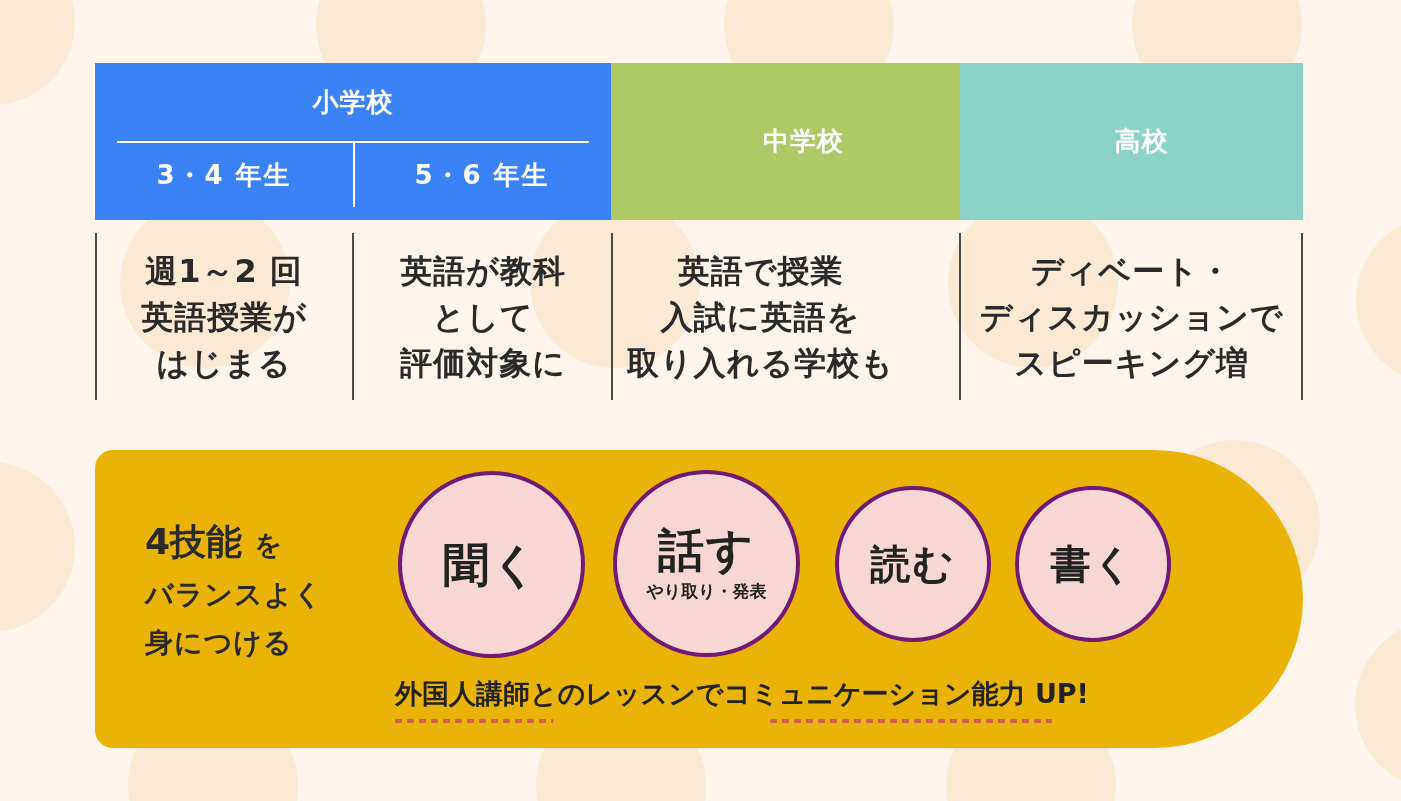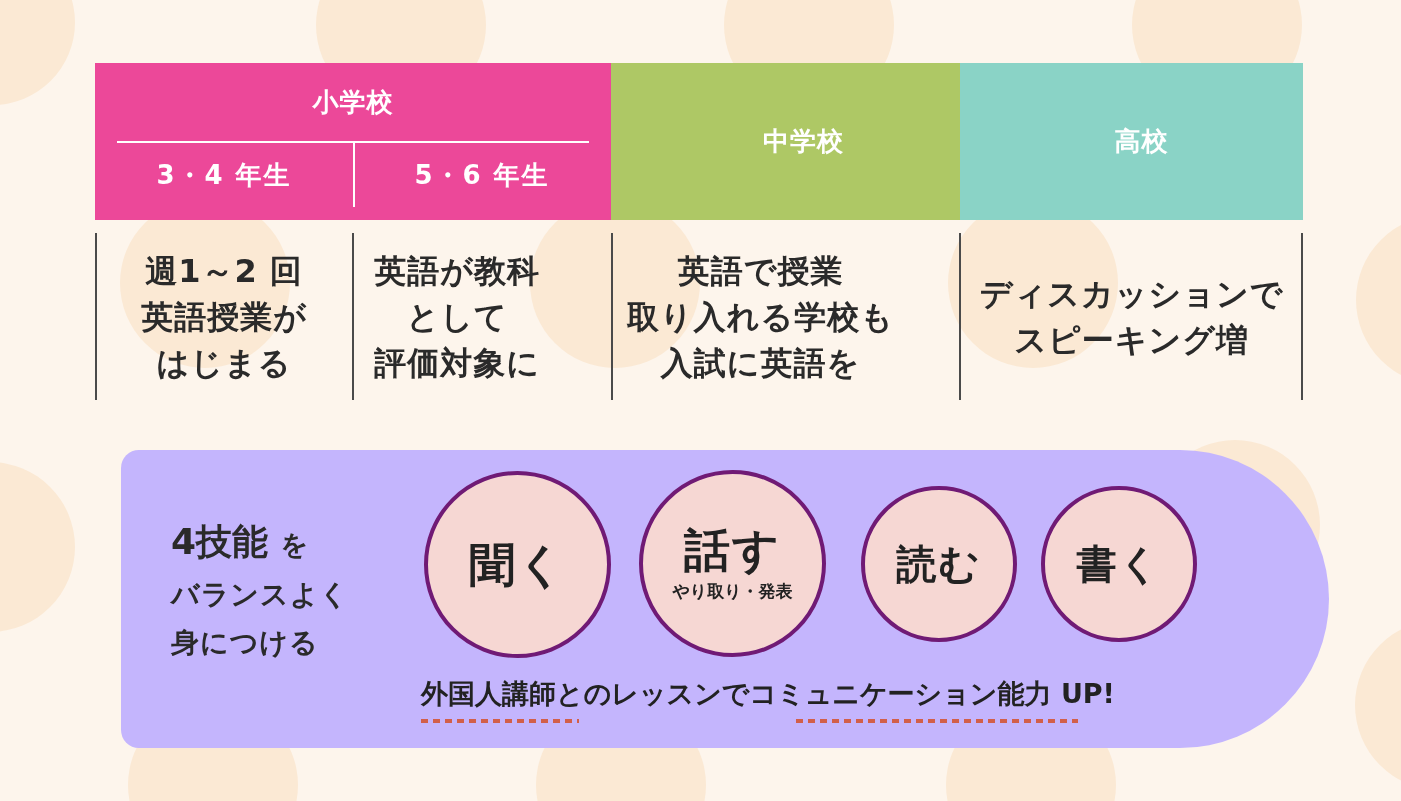--- a/index.html
+++ b/index.html
@@ -17,21 +17,21 @@
   }
   .timeline {
     position: absolute;
     left: 95px; top: 63px;
     width: 1208px;
   }
   .head-row {
     display: flex;
     height: 157px;
   }
-  .col-elem { width: 516px; background: #ec4899; color: #fff; position: relative; padding-left: 16px; }
+  .col-elem { width: 516px; background: #3b82f6; color: #fff; position: relative; padding-left: 16px; }
   .col-jh { width: 349px; background: #aec865; color: #fff; display: flex; align-items: center; justify-content: center; padding-left: 36px; }
   .col-hs { width: 343px; background: #8ad3c6; color: #fff; display: flex; align-items: center; justify-content: center; padding-left: 20px; }
   .h-title { font-weight: bold; font-size: 26px; letter-spacing: 1px; }
   .elem-title {
     position: absolute; top: 22px; left: 0; width: 100%;
     text-align: center;
   }
   .elem-divider {
     position: absolute; left: 22px; right: 22px; top: 78px;
     height: 2px; background: #fff;
@@ -59,23 +59,22 @@
     font-weight: bold; font-size: 32px; line-height: 46px;
     color: #2a2a2a; letter-spacing: 1px;
   }
   .vline {
     position: absolute; top: 0; width: 2px; height: 167px; background: #4a4a4a;
   }
   .skills-box {
     position: absolute;
     left: 95px; top: 450px;
     width: 1208px; height: 298px;
-    background: #c4b5fd;
+    background: #eab308;
     border-radius: 18px 150px 150px 18px;
-    margin-left: 26px;
   }
   .skills-heading {
     position: absolute; left: 50px; top: 66px;
     width: 200px;
     font-weight: bold; color: #2a2a2a;
   }
   .sh-line1 { font-size: 36px; line-height: 52px; }
   .sh-line1 .small { font-size: 27px; }
   .sh-line { font-size: 28px; line-height: 48px; letter-spacing: 1px; }
   .skill-circle {
@@ -137,38 +136,39 @@
   <div class="desc-row">
     <div class="vline" style="left:0;"></div>
     <div class="desc" style="left:0;width:258px;">
       <div>
         <div>週1～2 回</div>
         <div>英語授業が</div>
         <div>はじまる</div>
       </div>
     </div>
     <div class="vline" style="left:257px;"></div>
-    <div class="desc" style="left:248px;width:228px;">
+    <div class="desc" style="left:274px;width:228px;">
       <div>
         <div>英語が教科</div>
         <div>として</div>
         <div>評価対象に</div>
       </div>
     </div>
     <div class="vline" style="left:516px;"></div>
     <div class="desc" style="left:516px;width:299px;">
       <div>
         <div>英語で授業</div>
+        <div>入試に英語を</div>
         <div>取り入れる学校も</div>
-        <div>入試に英語を</div>
       </div>
     </div>
     <div class="vline" style="left:864px;"></div>
     <div class="desc" style="left:865px;width:343px;">
       <div>
+        <div>ディベート・</div>
         <div>ディスカッションで</div>
         <div>スピーキング増</div>
       </div>
     </div>
     <div class="vline" style="left:1206px;"></div>
   </div>
 </div>
 
 <div class="skills-box">
   <div class="skills-heading">

